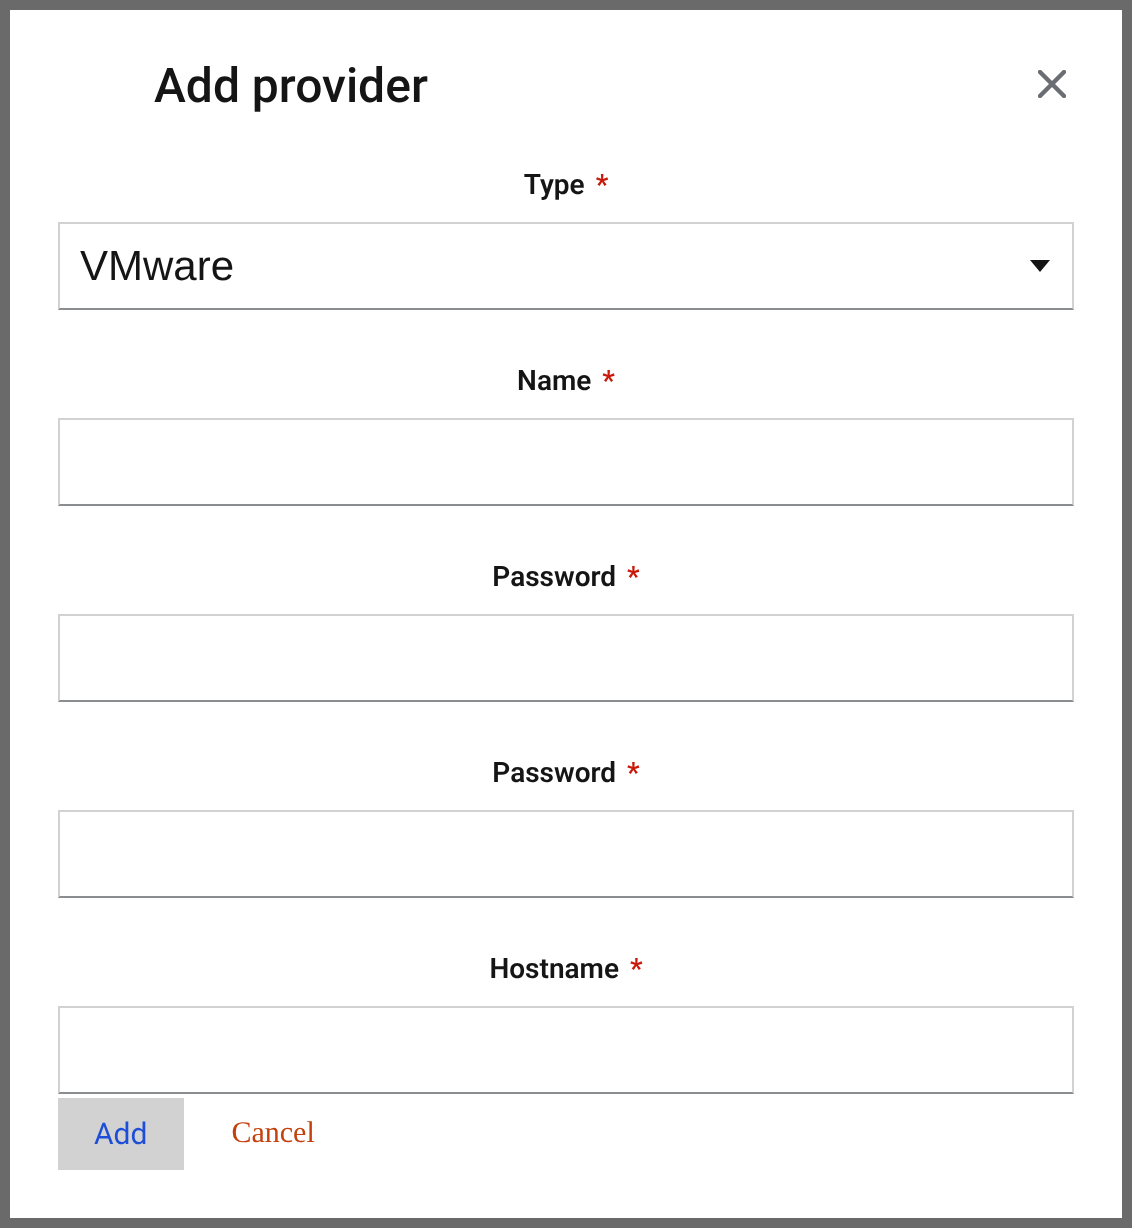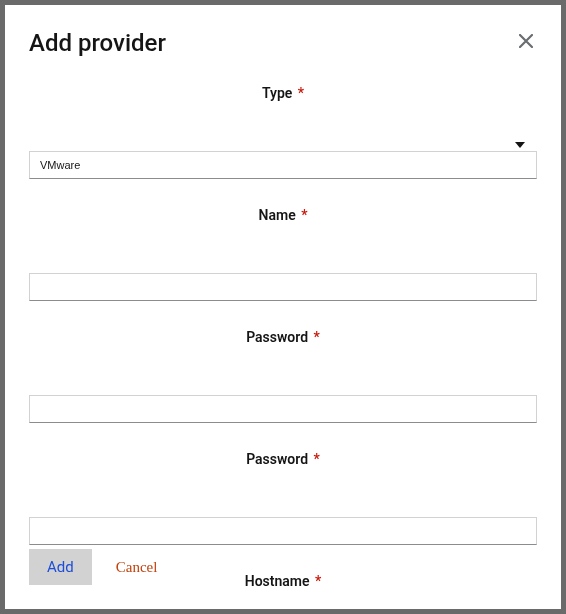--- a/index.html
+++ b/index.html
@@ -17,22 +17,23 @@
       background: #fff;
       width: 556px;
       height: 604px;
       margin: 5px;
       padding: 24px 24px;
       position: relative;
     }
     .modal-header {
       display: flex;
       justify-content: space-between;
-      align-items: flex-start;
+      align-items: flex-end;
       margin-bottom: 28px;
+      margin-left: 48px;
     }
     .modal-title {
       font-size: 24px;
       font-weight: 500;
       color: #151515;
     }
     .close-icon {
       cursor: pointer;
       color: #6a6e73;
       font-size: 18px;
@@ -52,30 +53,29 @@
     }
     .required {
       color: #c9190b;
       margin-left: 2px;
     }
     .select-wrapper {
       position: relative;
     }
     select.form-control, input.form-control {
       width: 100%;
-      height: 28px;
+      height: 44px;
       padding: 6px 10px;
-      font-size: 11px;
+      font-size: 21px;
       color: #151515;
       background: #fff;
       border: 1px solid #d2d2d2;
       border-bottom: 1px solid #8a8d90;
       border-radius: 0;
       appearance: none;
-      margin-top: 40px;
       -webkit-appearance: none;
       -moz-appearance: none;
     }
     select.form-control {
       cursor: pointer;
       padding-right: 32px;
     }
     .caret-down {
       position: absolute;
       right: 12px;

